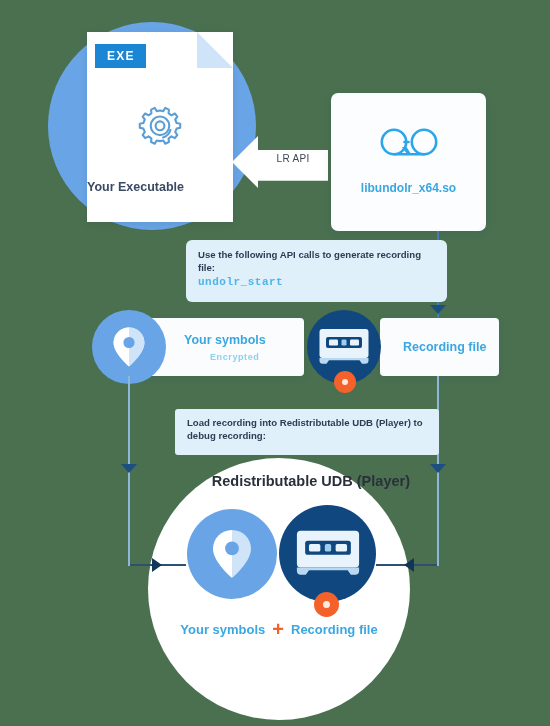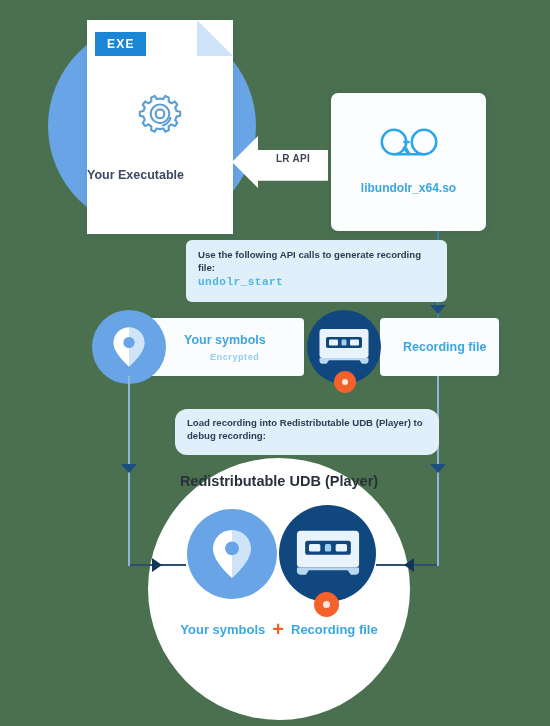--- a/index.html
+++ b/index.html
@@ -23,22 +23,22 @@
   
   #blue-circle {
     left: 48px; top: 22px;
     width: 208px; height: 208px;
     border-radius: 50%;
     background: #69a5e6;
   }
 
   
   #exe-doc {
-    left: 87px; top: 20px;
-    width: 146px; height: 214px;
+    left: 87px; top: 32px;
+    width: 146px; height: 190px;
     background: #ffffff;
     box-shadow: 0 2px 7px rgba(30,60,90,0.13);
   }
   #exe-doc-fold {
     right: 0; top: 0;
     width: 36px; height: 36px;
     background: #cfe4f8;
     clip-path: polygon(0 0, 100% 100%, 0 100%);
   }
   #exe-badge {
@@ -72,21 +72,21 @@
     width: 96px; height: 52px;
     background: #ffffff;
     clip-path: polygon(0 50%, 26px 0, 26px 14px, 100% 14px, 100% 86%, 26px 86%, 26px 100%);
     filter: drop-shadow(0 1px 2px rgba(0,0,0,0.12));
   }
   #lr-api-label {
     left: 30px; top: 17px;
     width: 62px;
     text-align: center;
     font-size: 10px;
-    font-weight: bold;
+    font-weight: normal;
     color: #3d4654;
     letter-spacing: 0.3px;
   }
 
   
   #lib-card {
     left: 331px; top: 93px;
     width: 155px; height: 138px;
     background: #fcfdff;
     border-radius: 7px;
@@ -126,21 +126,21 @@
     line-height: 17px;
     letter-spacing: 0.5px;
     font-family: Liberation Mono, monospace;
   }
 
   
   #code-box-2 {
     left: 175px; top: 409px;
     width: 264px; height: 46px;
     background: #dff0fa;
-    border-radius: 12px;
+    border-radius: 3px;
     padding: 7px 12px 0 12px;
     box-sizing: border-box;
   }
 
   
   #symbols-panel {
     left: 132px; top: 318px;
     width: 172px; height: 58px;
     background: #fbfcfe;
     border-radius: 4px;
@@ -206,21 +206,21 @@
   
   #player-circle {
     left: 148px; top: 458px;
     width: 262px; height: 262px;
     border-radius: 50%;
     background: #ffffff;
   }
   #player-title {
     left: 148px; top: 473px;
     width: 262px;
-    text-align: center;
+    text-align: right;
     color: #29303b;
     font-size: 14.5px;
     font-weight: bold;
   }
   #player-symbols-circle {
     left: 187px; top: 509px;
     width: 90px; height: 90px;
     border-radius: 50%;
     background: #69a5e6;
     display: flex; align-items: center; justify-content: center;

